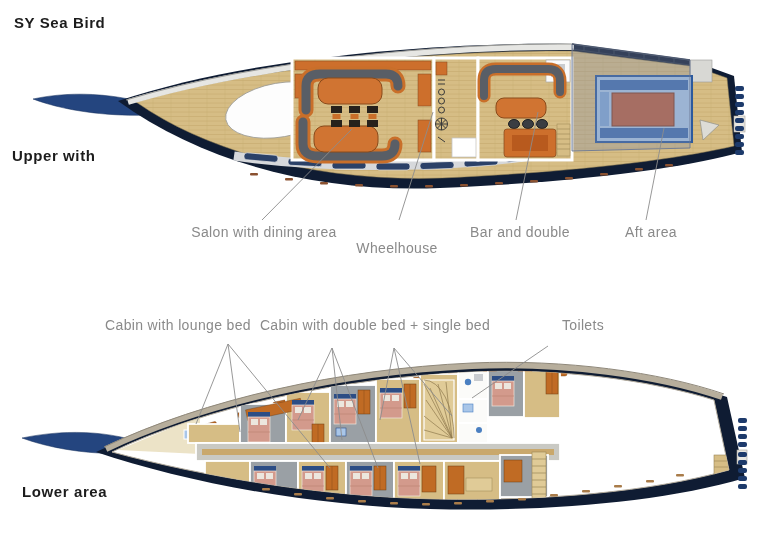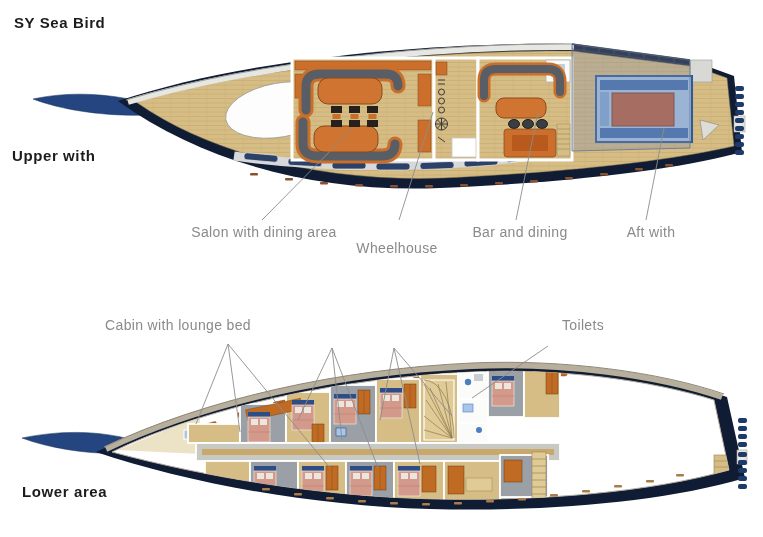--- a/index.html
+++ b/index.html
@@ -321,18 +321,19 @@
       <line x1="548" y1="346" x2="472" y2="398"></line>
     </g>
   </svg>
 
   <div class="t" style="left:14px;top:14px">SY Sea Bird</div>
   <div class="t" style="left:12px;top:147px">Upper with</div>
   <div class="t" style="left:22px;top:483px">Lower area</div>
 
   <div class="lbl" style="left:264px;top:224px">Salon with dining area</div>
   <div class="lbl" style="left:397px;top:240px">Wheelhouse</div>
-  <div class="lbl" style="left:520px;top:224px">Bar and dining</div>
-  <div class="lbl" style="left:651px;top:224px">Aft with</div>
+  <div class="lbl" style="left:520px;top:224px">Bar and double</div>
+  <div class="lbl" style="left:651px;top:224px">Aft area</div>
 
   <div class="lbl" style="left:178px;top:317px">Cabin with lounge bed</div>
+  <div class="lbl" style="left:375px;top:317px">Cabin with double bed + single bed</div>
   <div class="lbl" style="left:583px;top:317px">Toilets</div>
 </div>
 
 </body></html>

